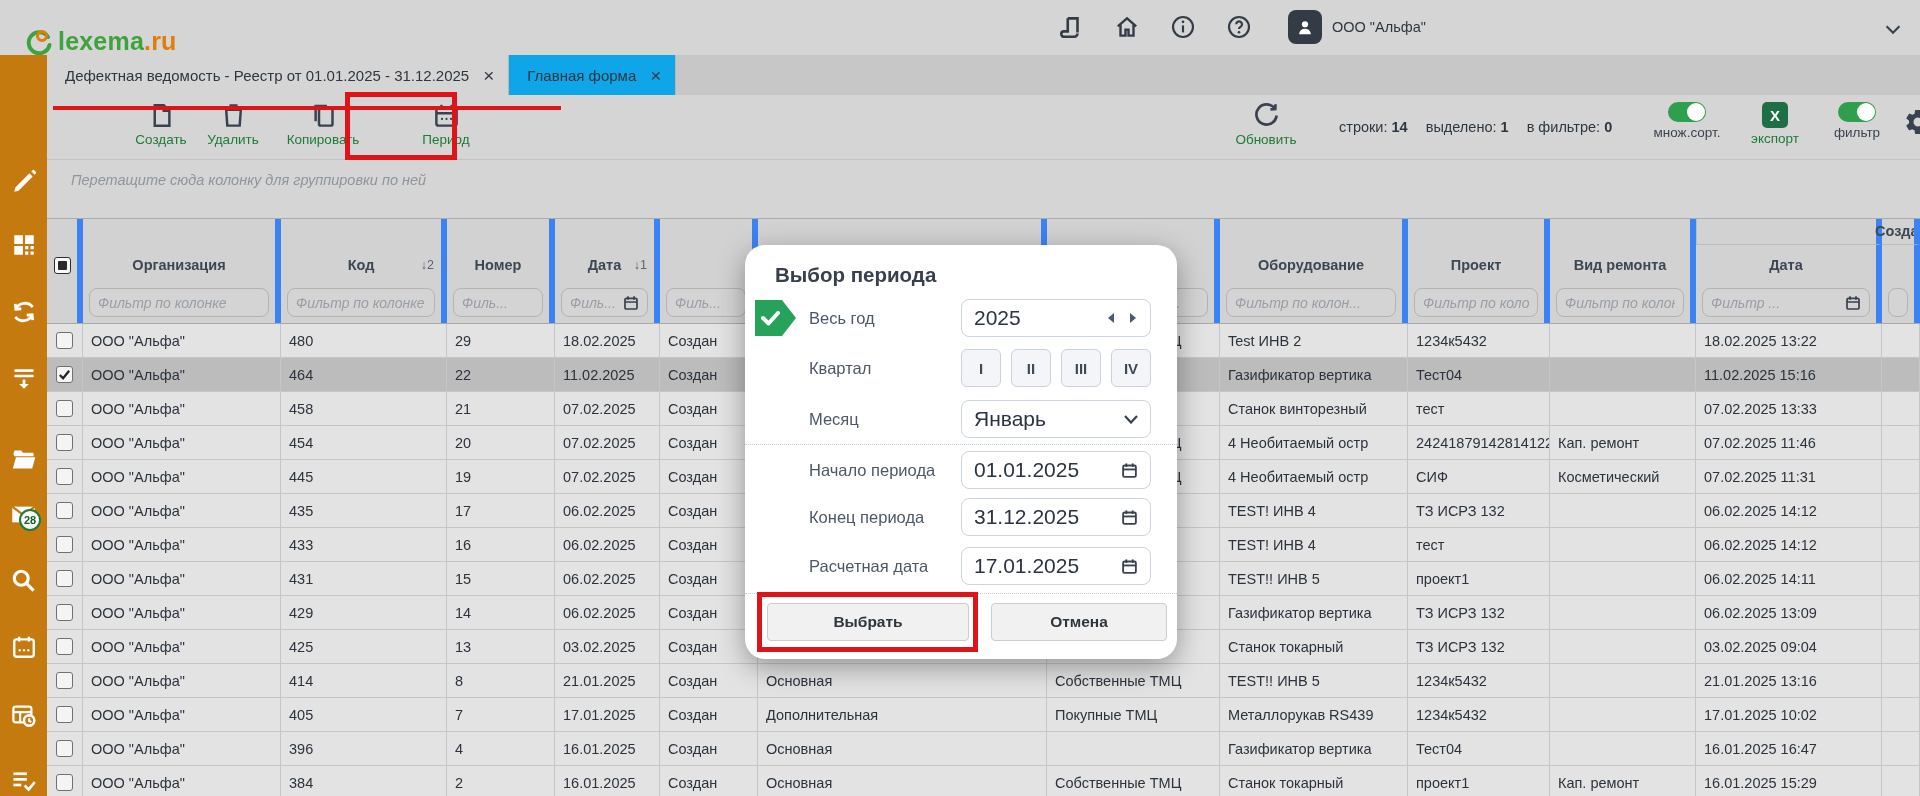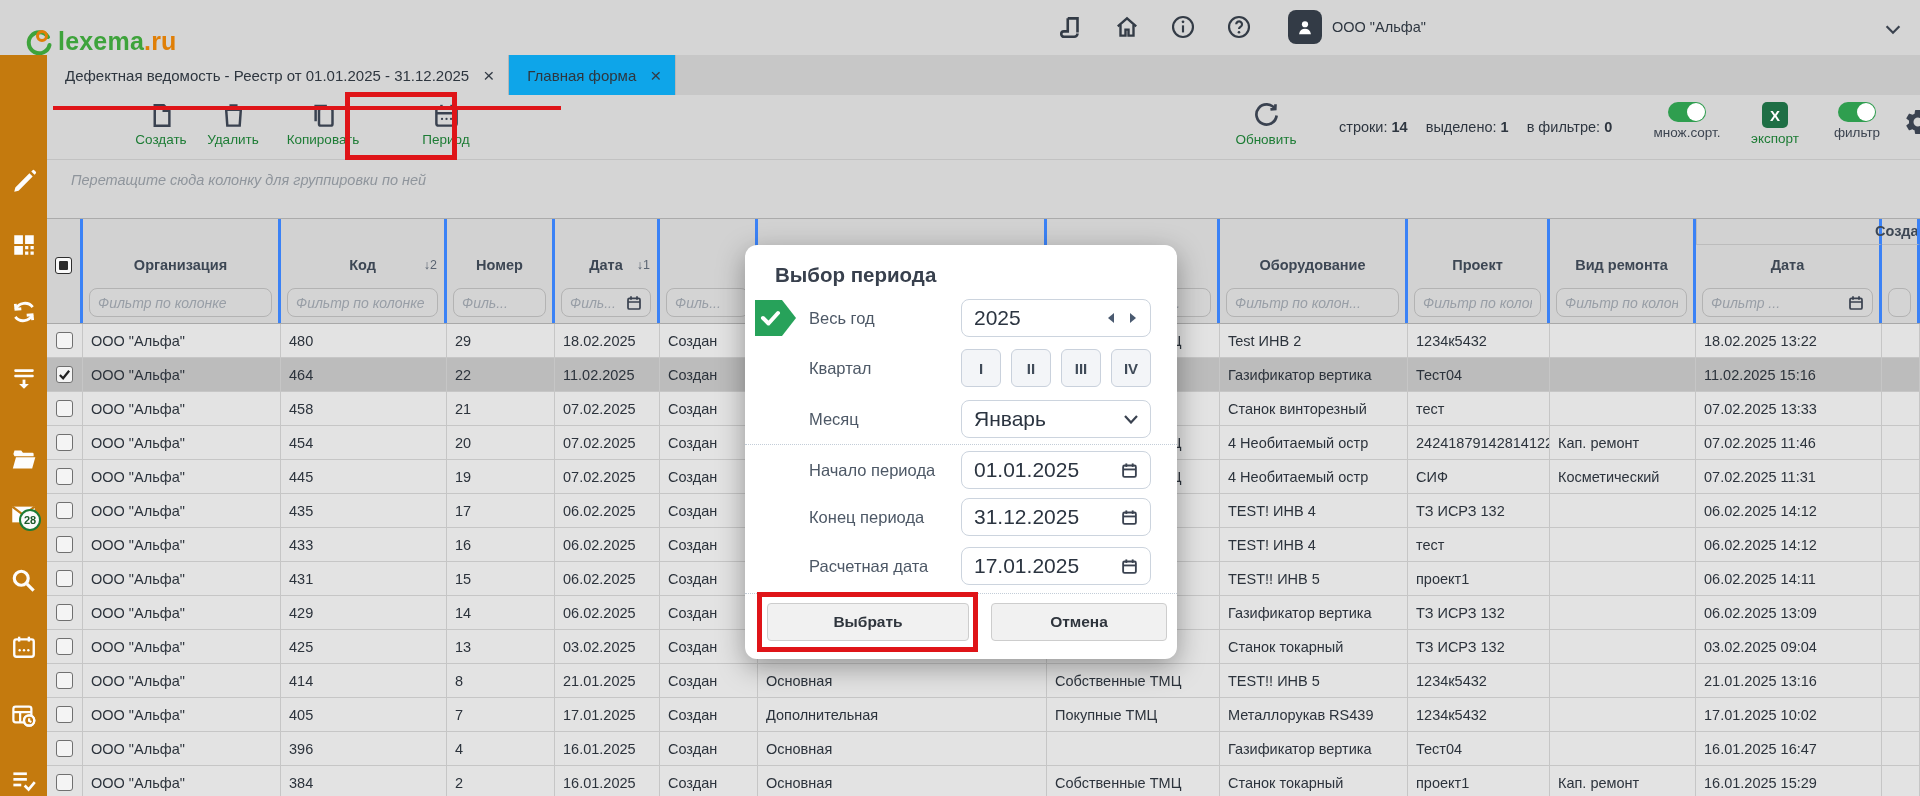--- a/index.html
+++ b/index.html
@@ -43,21 +43,21 @@
   .toggle .knob{position:absolute;right:1px;top:1px;width:18px;height:18px;border-radius:50%;background:#fff;}
   .excel{width:26px;height:26px;border-radius:5px;background:#1e6f45;color:#fff;font-weight:700;font-size:15px;
          display:flex;align-items:center;justify-content:center;cursor:pointer}
   .gear{position:absolute;left:1856px;top:12px;width:30px;height:30px;color:#3a4250;cursor:pointer}
   
   .groupbar{position:absolute;left:47px;top:161px;right:0;height:57px;background:#d5d5d5;}
   .groupbar .txt{position:absolute;left:24px;top:11px;font-style:italic;font-size:14.5px;color:#8f959c;}
   
   .table{position:absolute;left:47px;top:218px;width:1873px;border-top:1px solid #ababab;}
   .hrow{display:flex;background:#d2d2d2;}
-  .hrow .cell{box-sizing:border-box;border-right:3px solid #3b82f6;position:relative;flex:none;}
+  .hrow .cell{box-sizing:border-box;border-right:6px solid #3b82f6;position:relative;flex:none;}
   #hgroup{height:26px}
   #htitles{height:40px}
   #hfilters{height:38px;border-bottom:1px solid #a9a9a9}
   .gcell{border-left:1px solid #bcbcbc;border-bottom:1px solid #bcbcbc;}
   .gcell .glabel{position:absolute;left:178px;top:4px;font-size:14.5px;font-weight:600;color:#3d4754;white-space:nowrap}
   .title{display:flex;align-items:center;justify-content:center;height:100%;font-size:14.5px;font-weight:600;color:#3d4754;}
   .sort{position:absolute;right:7px;top:50%;transform:translateY(-50%);font-size:12.5px;color:#5a6472;font-weight:400}
   .finput{position:absolute;left:6px;right:6px;top:3px;height:29px;border:1.5px solid #b3b3b3;border-radius:8px;
           display:flex;align-items:center;padding:0 8px;box-sizing:border-box;cursor:text;background:rgba(255,255,255,0.06);overflow:hidden}
   .finput .ph{font-style:italic;font-size:14px;color:#989ea6;white-space:nowrap;flex:1;overflow:hidden}
@@ -65,21 +65,21 @@
   .trow{display:flex;height:34px;background:#e3e3e3;border-bottom:1px solid #c6c6c6;box-sizing:border-box;cursor:default}
   .trow.selected{background:#bcbcbc}
   .trow .cell{box-sizing:border-box;border-right:1px solid #c6c6c6;flex:none;display:flex;align-items:center;
               padding:0 8px;font-size:14.5px;color:#2c333c;white-space:nowrap;overflow:hidden}
   .cbcell{justify-content:center;padding:0 !important}
   .cb{width:17px;height:17px;border:1.6px solid #707070;border-radius:3px;background:#f4f4f4;box-sizing:border-box;
       display:flex;align-items:center;justify-content:center;cursor:pointer}
   .cb.hdr{border-color:#2e2e2e;background:#f9f9f9}
   .cb.hdr::after{content:"";width:9px;height:9px;background:#2b2b2b;border-radius:1px}
   
-  .modal{position:absolute;left:745px;top:245px;width:432px;height:414px;background:#fff;border-radius:12px;
+  .modal{position:absolute;left:745px;top:245px;width:432px;height:414px;background:#fff;border-radius:20px;
          box-shadow:0 8px 28px rgba(0,0,0,.35);z-index:50;}
   .m-title{position:absolute;left:30px;top:18px;font-size:20.5px;font-weight:600;color:#38404d;}
   .m-badge{position:absolute;left:10px;top:55px;width:42px;height:36px;}
   .m-label{position:absolute;left:64px;font-size:16.5px;color:#4d5866;line-height:38px;white-space:nowrap}
   .m-ctrl{position:absolute;left:216px;width:190px;height:38px;box-sizing:border-box;}
   .ibox{border:1px solid #ccd4de;border-radius:8px;background:#fff;height:38px;display:flex;align-items:center;
         padding:0 12px;box-sizing:border-box;font-size:21px;color:#2b3440;cursor:text}
   .ibox .val{flex:1;white-space:nowrap}
   .ibox .icn{flex:none;color:#3a4250;cursor:pointer}
   .yarrows{display:flex;gap:14px;align-items:center}

